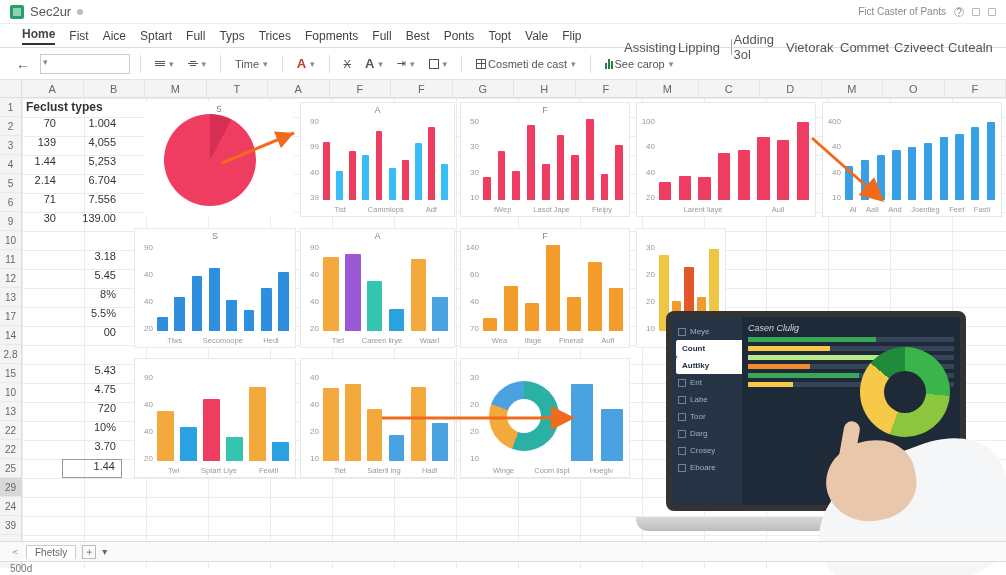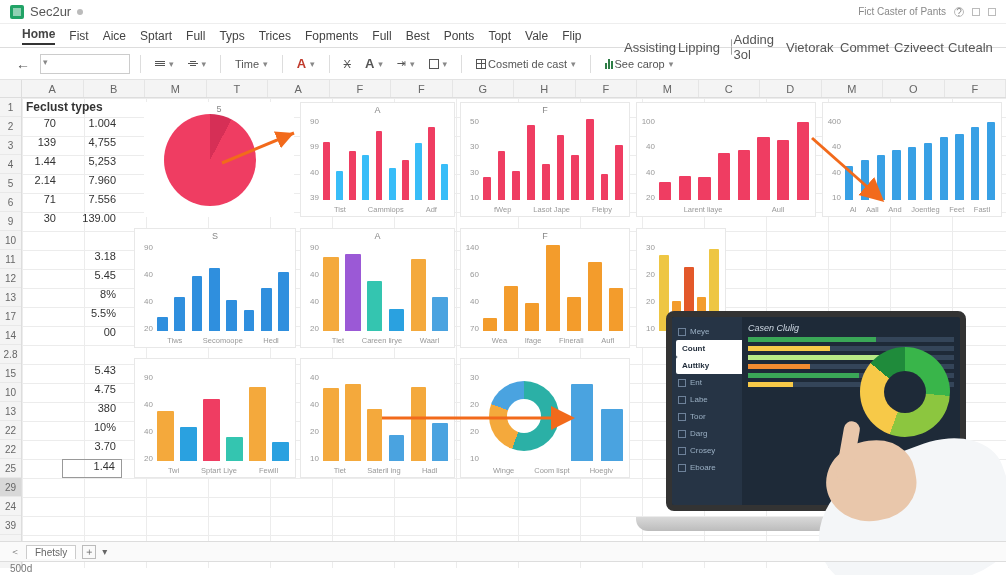--- a/index.html
+++ b/index.html
@@ -302,29 +302,29 @@
     <div class="gridlines"></div>
 
     <div class="data-col">
       <div class="hdr">Feclust types</div>
       <div class="data-row">
           <div class="a">70</div>
           <div class="b">1.004</div>
         </div>
       <div class="data-row">
           <div class="a">139</div>
-          <div class="b">4,755</div>
+          <div class="b">4,055</div>
         </div>
       <div class="data-row">
           <div class="a">1.44</div>
           <div class="b">5,253</div>
         </div>
       <div class="data-row">
           <div class="a">2.14</div>
-          <div class="b">7.960</div>
+          <div class="b">6.704</div>
         </div>
       <div class="data-row">
           <div class="a">71</div>
           <div class="b">7.556</div>
         </div>
       <div class="data-row">
           <div class="a">30</div>
           <div class="b">139.00</div>
         </div>
       <div style="height:19px"></div>
@@ -352,21 +352,21 @@
       <div class="data-row">
           <div class="a"></div>
           <div class="b">5.43</div>
         </div>
       <div class="data-row">
           <div class="a"></div>
           <div class="b">4.75</div>
         </div>
       <div class="data-row">
           <div class="a"></div>
-          <div class="b">380</div>
+          <div class="b">720</div>
         </div>
       <div class="data-row">
           <div class="a"></div>
           <div class="b">10%</div>
         </div>
       <div class="data-row">
           <div class="a"></div>
           <div class="b">3.70</div>
         </div>
       <div class="data-row">

